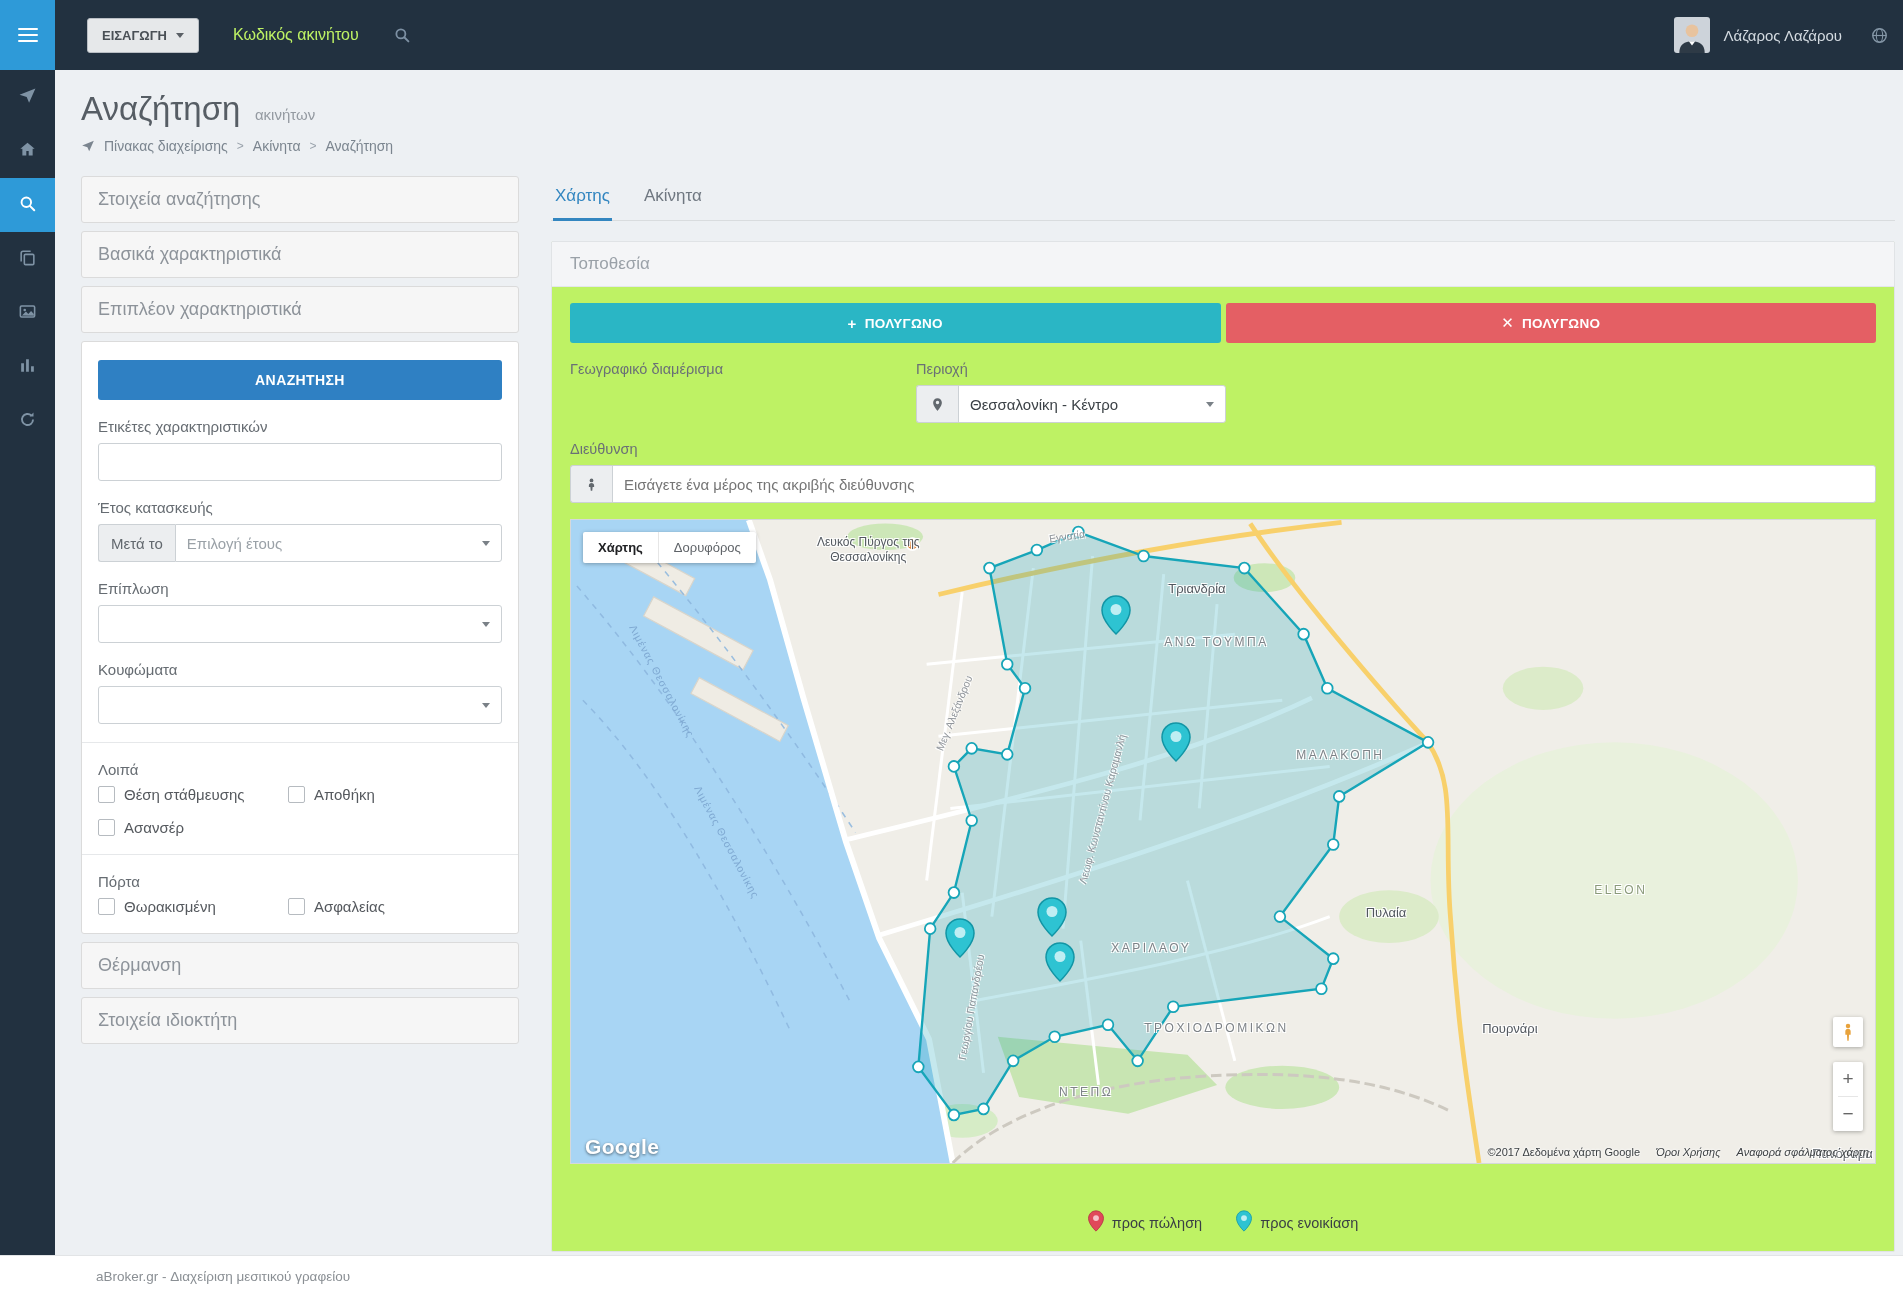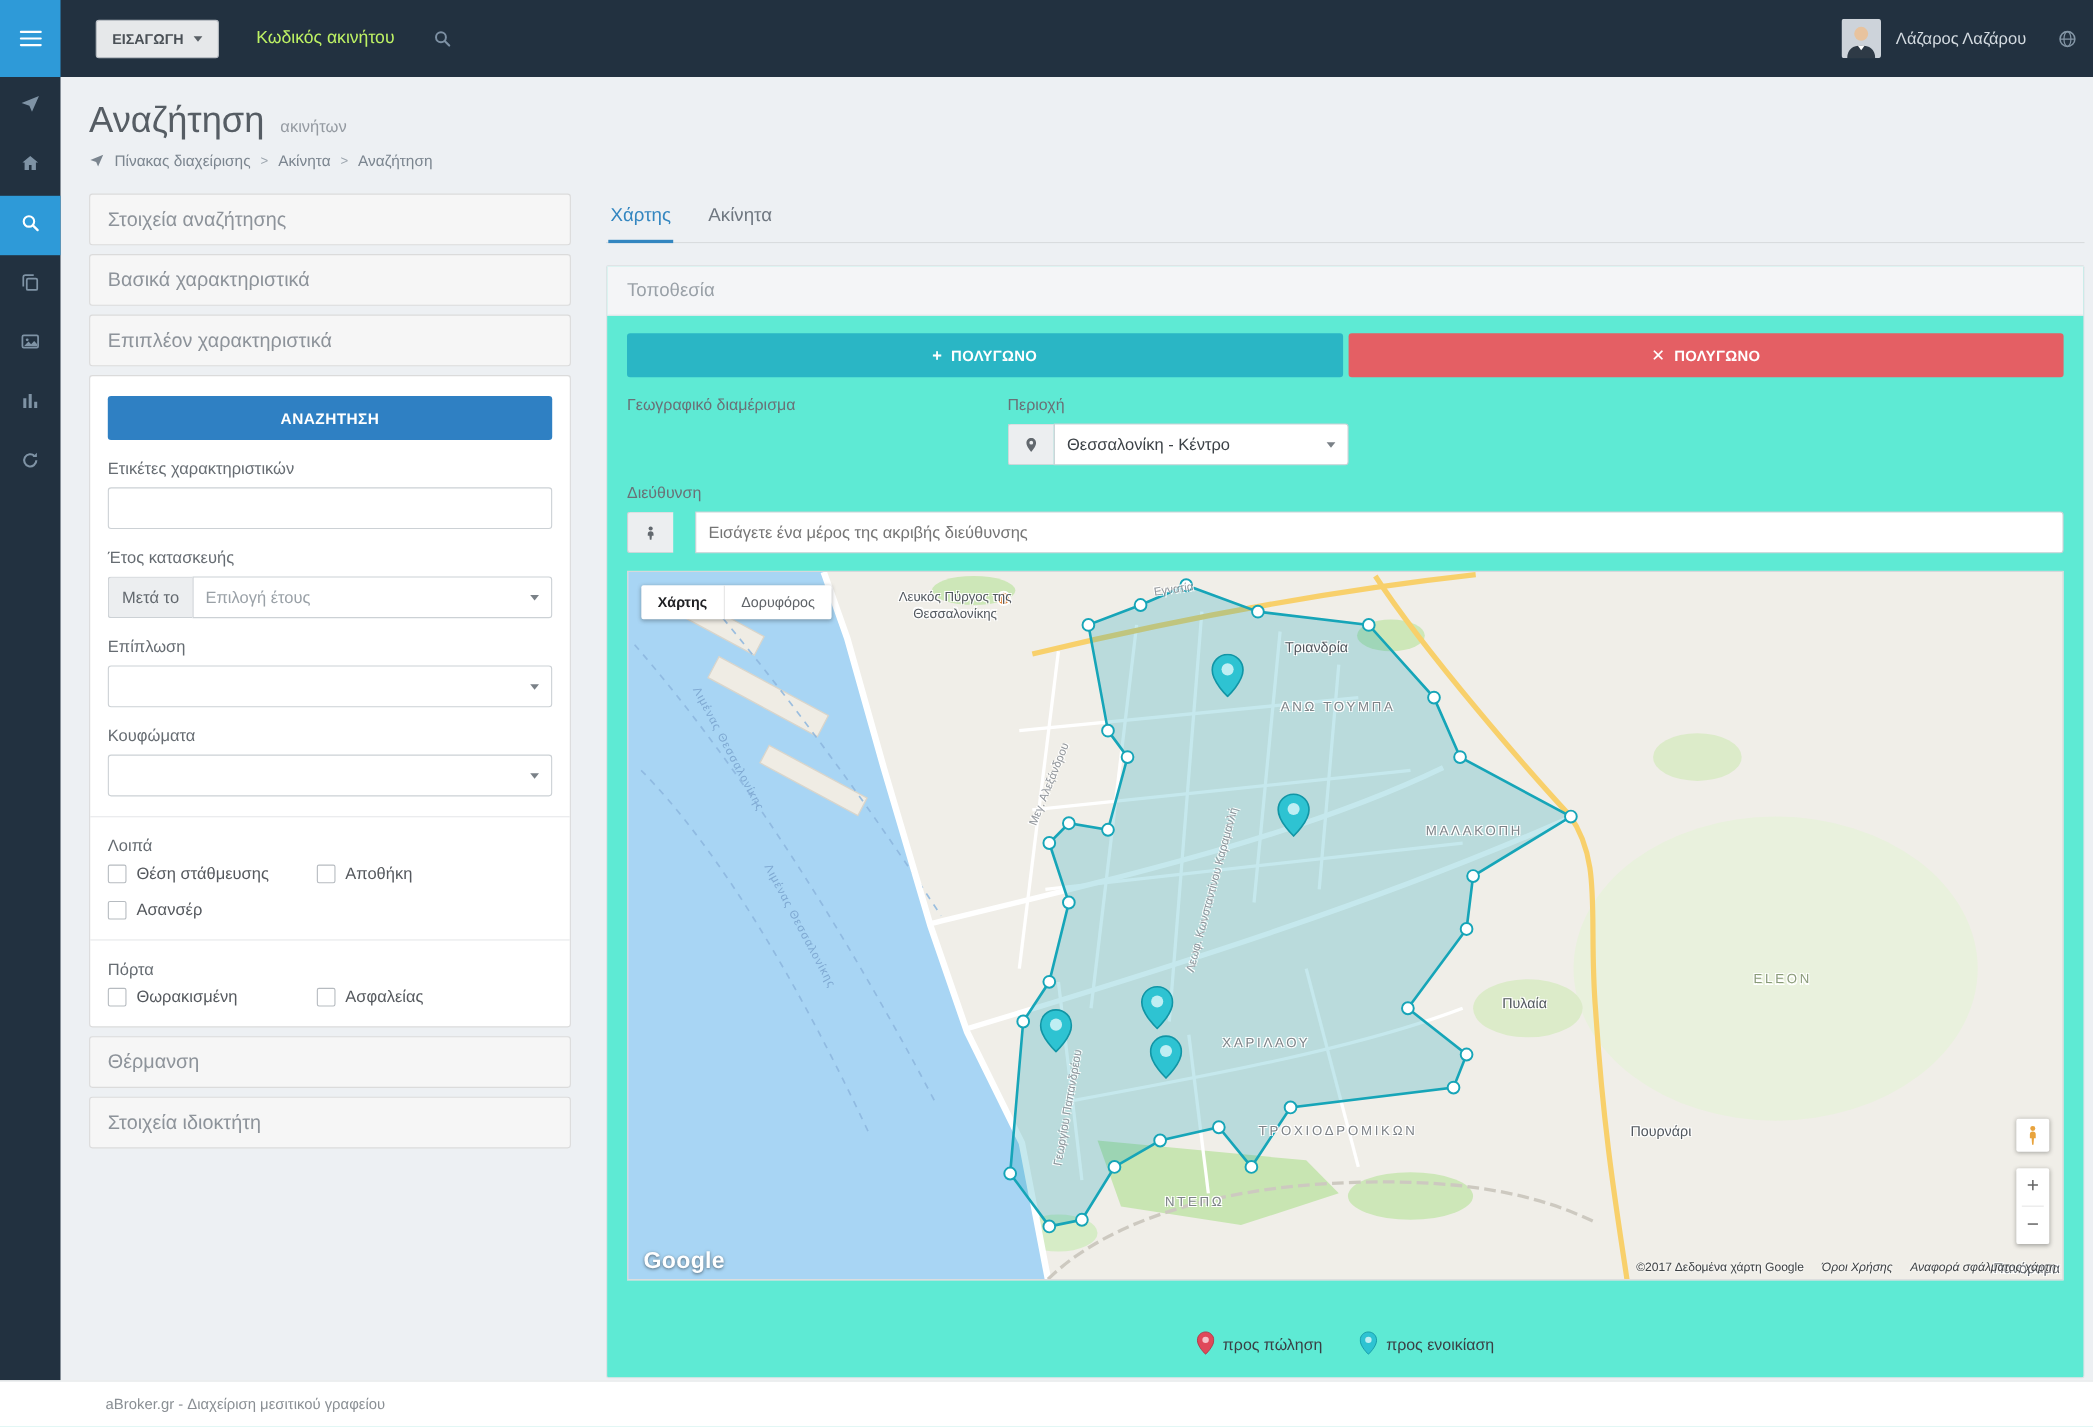--- a/index.html
+++ b/index.html
@@ -50,33 +50,33 @@
   .form-group > label { display: block; font-size: 15px; color: #666c72; margin-bottom: 8px; }
   .txt-input { width: 100%; height: 38px; border: 1px solid #ccd1d5; border-radius: 3px; padding: 0 11px; font-size: 15px; color: #3c4247; font-family: inherit; background: #fff; }
   .ig { display: flex; width: 100%; }
   .ig .addon { display: flex; align-items: center; justify-content: center; min-width: 42px; padding: 0 12px; background: #eceef0; border: 1px solid #ccd1d5; border-right: none; border-radius: 3px 0 0 3px; color: #62686e; font-size: 15px; height: 38px; }
   .ig .addon-r { border: 1px solid #ccd1d5; border-left: none; border-radius: 0 3px 3px 0; background: #f6f8f9; min-width: 44px; display: flex; align-items: center; justify-content: center; height: 38px; cursor: pointer; }
   .fselect { position: relative; background: #fff; border: 1px solid #ccd1d5; border-radius: 3px; height: 38px; display: flex; align-items: center; padding: 0 26px 0 11px; font-size: 15px; color: #3c4247; cursor: pointer; }
   .fselect .fcaret { position: absolute; right: 11px; top: 50%; margin-top: -2.5px; width: 0; height: 0; border-left: 4.5px solid transparent; border-right: 4.5px solid transparent; border-top: 5.5px solid #7a8187; }
   .fval.placeholder { color: #9aa1a7; }
   .ig .fselect { flex: 1; border-radius: 0 3px 3px 0; }
   .ig .txt-input { flex: 1; border-radius: 0; }
-  .ig .txt-input:last-child { border-radius: 0 3px 3px 0; margin-left: 20px; }
+  .ig .txt-input:last-child { border-radius: 0 3px 3px 0; }
   .filters hr { border: none; border-top: 1px solid #e6e8ea; margin: 18px -16px; }
   .cb-grid { display: grid; grid-template-columns: 47% 53%; row-gap: 16px; margin-top: 4px; }
   .cb { display: flex; align-items: center; gap: 9px; font-size: 15px; color: #55595e; cursor: pointer; }
   .cbbox { width: 17px; height: 17px; border: 1px solid #b6bbc0; border-radius: 2px; background: #fff; flex: none; }
 
   
   .right-col { flex: 1; min-width: 0; }
   .tabs { display: flex; gap: 30px; border-bottom: 1px solid #d9dcde; padding-left: 2px; }
   .tab { font-size: 17px; color: #6f7780; padding: 10px 2px 12px; cursor: pointer; }
   .tab.active { color: #3386c0; border-bottom: 3px solid #3386c0; margin-bottom: -1px; }
 
-  .loc-panel { margin-top: 20px; background: #5eead4; border: 1px solid #e0e3e6; border-radius: 2px; }
+  .loc-panel { margin-top: 20px; background: #bef264; border: 1px solid #e0e3e6; border-radius: 2px; }
   .loc-header { padding: 12px 18px; font-size: 17px; color: #9aa1a8; border-bottom: 1px solid #e4e7ea; background: #f4f5f7; }
   .loc-body { padding: 16px 18px 14px; }
   .poly-row { display: flex; gap: 5px; }
   .btn-poly { flex: 1; height: 40px; border: none; border-radius: 3px; color: #fff; font-size: 13.5px; font-weight: bold; letter-spacing: .3px; cursor: pointer; display: flex; align-items: center; justify-content: center; gap: 8px; font-family: inherit; }
   .btn-teal { background: #2ab6c5; }
   .btn-red { background: #e45f64; }
   .btn-poly .ic { font-size: 15px; font-weight: bold; }
   .geo-row { display: flex; gap: 34px; margin-top: 18px; }
   .geo-g { width: 312px; flex: none; }
   .geo-g.grow { flex: 1; width: auto; }

